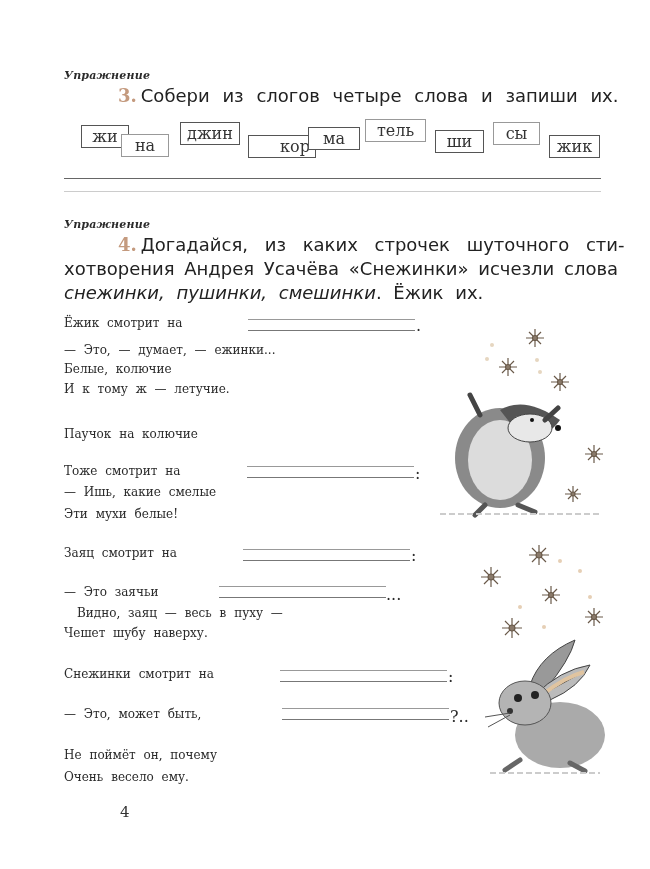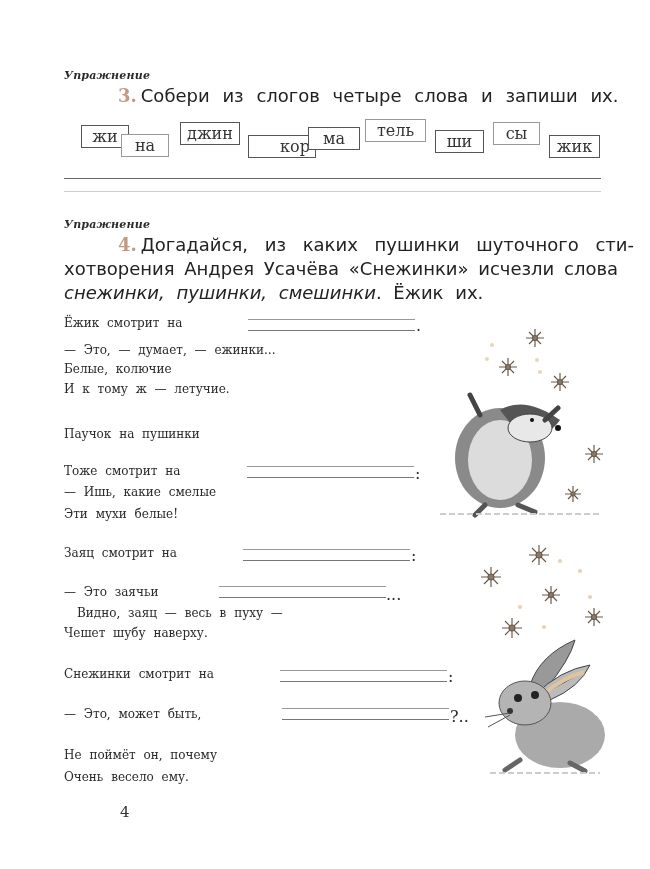--- a/index.html
+++ b/index.html
@@ -53,32 +53,32 @@
 <div class="syl" style="left:365px;top:119px;width:61px;border-color:#999;">тель</div>
 <div class="syl" style="left:435px;top:130px;width:49px;">ши</div>
 <div class="syl" style="left:493px;top:122px;width:47px;border-color:#999;">сы</div>
 <div class="syl" style="left:549px;top:135px;width:51px;">жик</div>
 
 <div class="rule" style="top:178px;border-top:1.5px solid #666;"></div>
 <div class="rule" style="top:191px;border-top:1.5px solid #ccc;"></div>
 
 <div class="abs label-ex" style="left:64px;top:218px;">Упражнение</div>
 <div class="abs task" style="left:64px;top:233px;width:540px;">
-  <div style="padding-left:54px;white-space:nowrap;word-spacing:11px;"><span class="num">4.</span><span>Догадайся, из каких пушинки шуточного сти-</span></div>
+  <div style="padding-left:54px;white-space:nowrap;word-spacing:11px;"><span class="num">4.</span><span>Догадайся, из каких строчек шуточного сти-</span></div>
   <div style="white-space:nowrap;word-spacing:4px;">хотворения Андрея Усачёва «Снежинки» исчезли слова</div>
   <div style="white-space:nowrap;word-spacing:6px;"><i>снежинки, пушинки, смешинки</i><span>. Ёжик их.</span></div>
 </div>
 
 <div class="poem" style="top:316px;">Ёжик смотрит на</div>
 <div class="blank" style="left:248px;top:319px;width:167px;"></div>
 <div class="punct" style="left:416px;top:316px;">.</div>
 <div class="poem" style="top:343px;">— Это, — думает, — ежинки...</div>
 <div class="poem" style="top:362px;">Белые, колючие</div>
 <div class="poem" style="top:382px;">И к тому ж — летучие.</div>
-<div class="poem" style="top:427px;">Паучок на пушинки</div>
+<div class="poem" style="top:427px;">Паучок на колючие</div>
 
 <div class="poem" style="top:464px;">Тоже смотрит на</div>
 <div class="blank" style="left:247px;top:466px;width:167px;"></div>
 <div class="punct" style="left:415px;top:464px;">:</div>
 <div class="poem" style="top:485px;">— Ишь, какие смелые</div>
 <div class="poem" style="top:507px;">Эти мухи белые!</div>
 
 <div class="poem" style="top:546px;">Заяц смотрит на</div>
 <div class="blank" style="left:243px;top:549px;width:167px;"></div>
 <div class="punct" style="left:411px;top:546px;">:</div>

